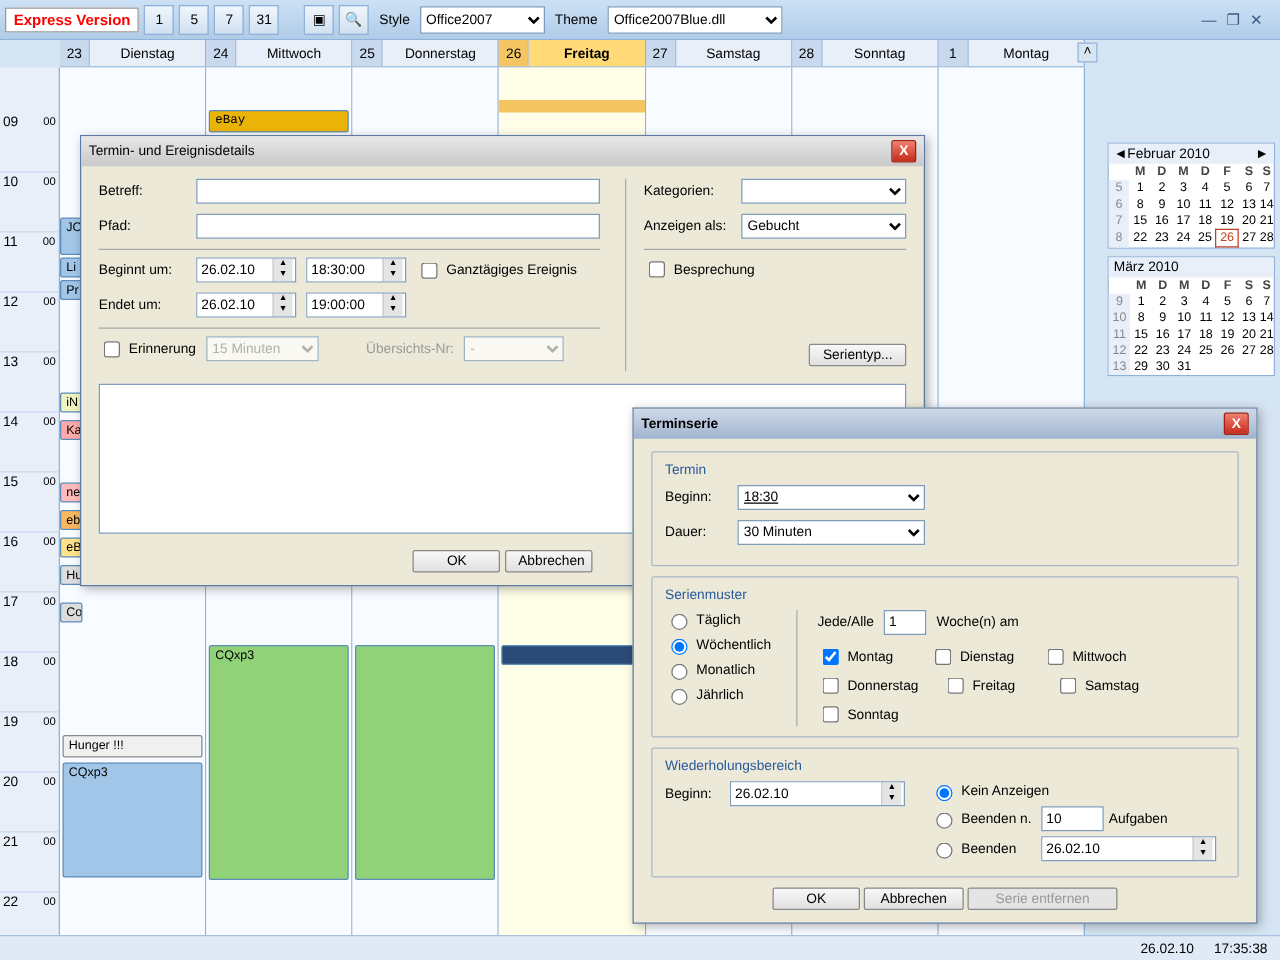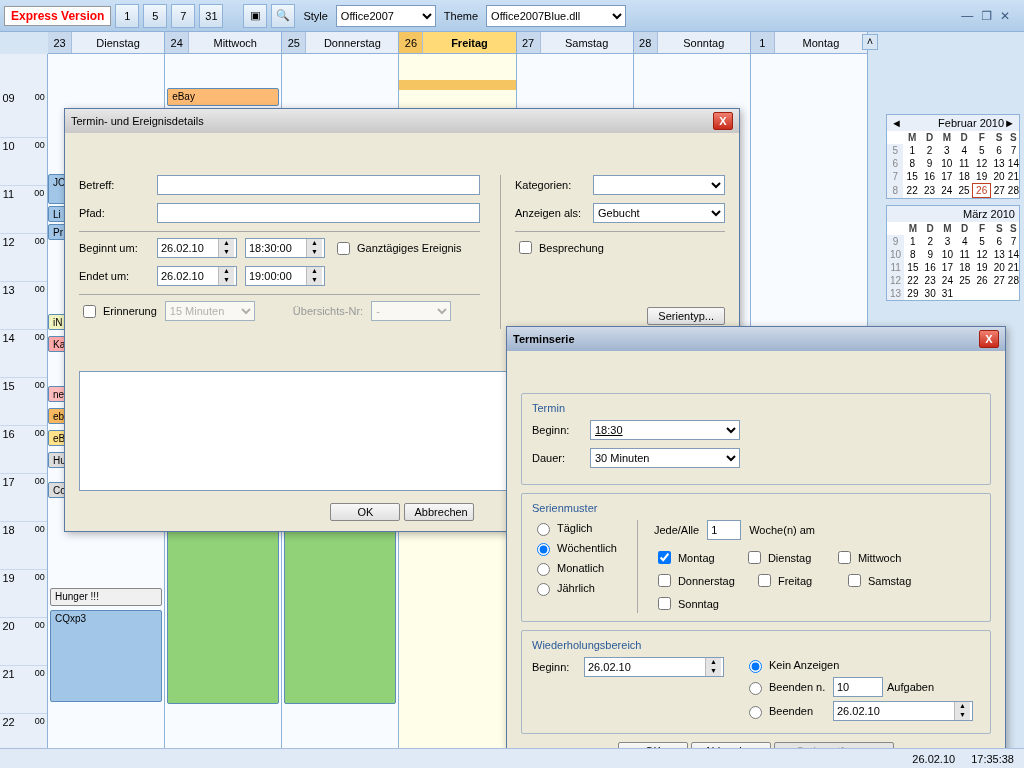--- a/index.html
+++ b/index.html
@@ -19,45 +19,45 @@
 .day-header.active .name { background: #ffda77; font-weight: bold; }
 .main-area { position: relative; height: 714px; }
 .time-col { position: absolute; left: 0; top: 0; width: 48px; background: #e8eff9; border-right: 1px solid #8fb2d8; height: 100%; }
 .time-slot { height: 48px; border-bottom: 1px solid #c8d8ee; display: flex; align-items: flex-start; justify-content: center; padding: 2px 4px; font-size: 14px; gap: 20px; }
 .time-slot sup { font-size: 9px; }
 .calendar-grid { position: absolute; left: 48px; top: 0; width: 820px; height: 100%; display: flex; }
 .day-col { flex: 1; border-right: 1px solid #8fb2d8; background: #f8fbff; position: relative; }
 .day-col.active { background: #fffee8; }
 .scroll-up { position: absolute; right: 146px; top: 34px; width: 16px; height: 16px; background: #d8e5f3; border: 1px solid #8fb2d8; text-align:center; line-height:12px; }
 .event { position: absolute; left: 2px; right: 2px; border: 1px solid #5b8cba; border-radius: 2px; padding: 2px 4px; font-size: 10px; overflow: hidden; }
-.ev-ebay { background: #fdba74; top: 0; height: 18px; }
+.ev-ebay { background: #eab308; top: 0; height: 18px; font-family: Liberation Mono, monospace; }
 .ev-green { background: #91d279; }
 .ev-blue { background: #a1c6e8; }
 .ev-darkblue { background: #2c4a78; height: 16px; }
 .ev-hunger { background: #f0f0f0; border:1px solid #888; }
 .sidebar { position: absolute; right: 4px; top: 60px; width: 134px; }
 .cal-widget { background: white; border: 1px solid #8fb2d8; margin-bottom: 6px; }
 .cal-nav { display: flex; justify-content: space-between; align-items: center; padding: 2px 4px; background: #e8eff9; }
 .cal-nav span { cursor: pointer; }
-.cal-title { text-align: right; flex: 1; }
+.cal-title { text-align: left; flex: 1; }
 .cal-grid { width: 100%; border-collapse: collapse; }
 .cal-grid th, .cal-grid td { text-align: center; width: 14%; padding: 1px 0; font-size: 10px; }
 .cal-grid th { color: #444; }
 .cal-grid td.wk { background: #e8eff9; color: #888; width: 14px;}
 .cal-grid td.today { border: 1px solid #c04020; color: #c04020; }
 .btn-row { display: flex; gap: 6px; justify-content: center; margin-top: 4px;}
 .std-btn { padding: 2px 10px; border: 1px solid #888; background: linear-gradient(#f8f8f8, #e0e0e0); border-radius: 2px; cursor:pointer;}
 .statusbar { position: absolute; bottom: 0; left: 0; right: 0; height: 20px; background: #e0eaf6; border-top: 1px solid #a8c0dd; display: flex; justify-content: flex-end; align-items: center; padding: 0 10px; gap: 16px; }
 
 
 .dialog { position: absolute; background: #ece9d8; border: 1px solid #5a7aa5; box-shadow: 2px 2px 8px rgba(0,0,0,0.3); }
 .dialog-title { height: 24px; background: linear-gradient(#e8e8e8, #c8c8c8); display: flex; align-items: center; padding: 0 6px; justify-content: space-between; }
 .dialog-title.alt { background: linear-gradient(#d0dae8, #a0b4d0); }
 .close-btn { width: 20px; height: 18px; background: linear-gradient(#f08070, #c82a1a); color: white; text-align: center; line-height: 16px; font-weight: bold; border: 1px solid #a02010; border-radius: 2px; cursor: pointer; }
-.dlg-body { padding: 10px 14px; margin-top: 32px; }
+.dlg-body { padding: 10px 14px; }
 .form-row { display: flex; align-items: center; margin-bottom: 8px; gap: 8px; }
 .form-label { width: 70px; }
 .text-input { border: 1px solid #7f9db9; background: white; height: 20px; padding: 0 3px; }
 .spin-input { border: 1px solid #7f9db9; background: white; height: 20px; width: 80px; display: flex; }
 .spin-input input { border: none; width: 60px; padding: 0 3px; outline: none; }
 .spin-btns { width: 16px; display: flex; flex-direction: column; border-left: 1px solid #bbb; }
 .spin-btns div { flex: 1; background: #e4e4e4; text-align: center; line-height: 7px; font-size: 7px; cursor: pointer; }
 .cb-row { display: flex; align-items: center; gap: 4px; }
 .hr { border: none; border-top: 1px solid #a8a8a8; margin: 6px 0; }
 .notes-area { width: 100%; height: 120px; border: 1px solid #7f9db9; background: white; }

